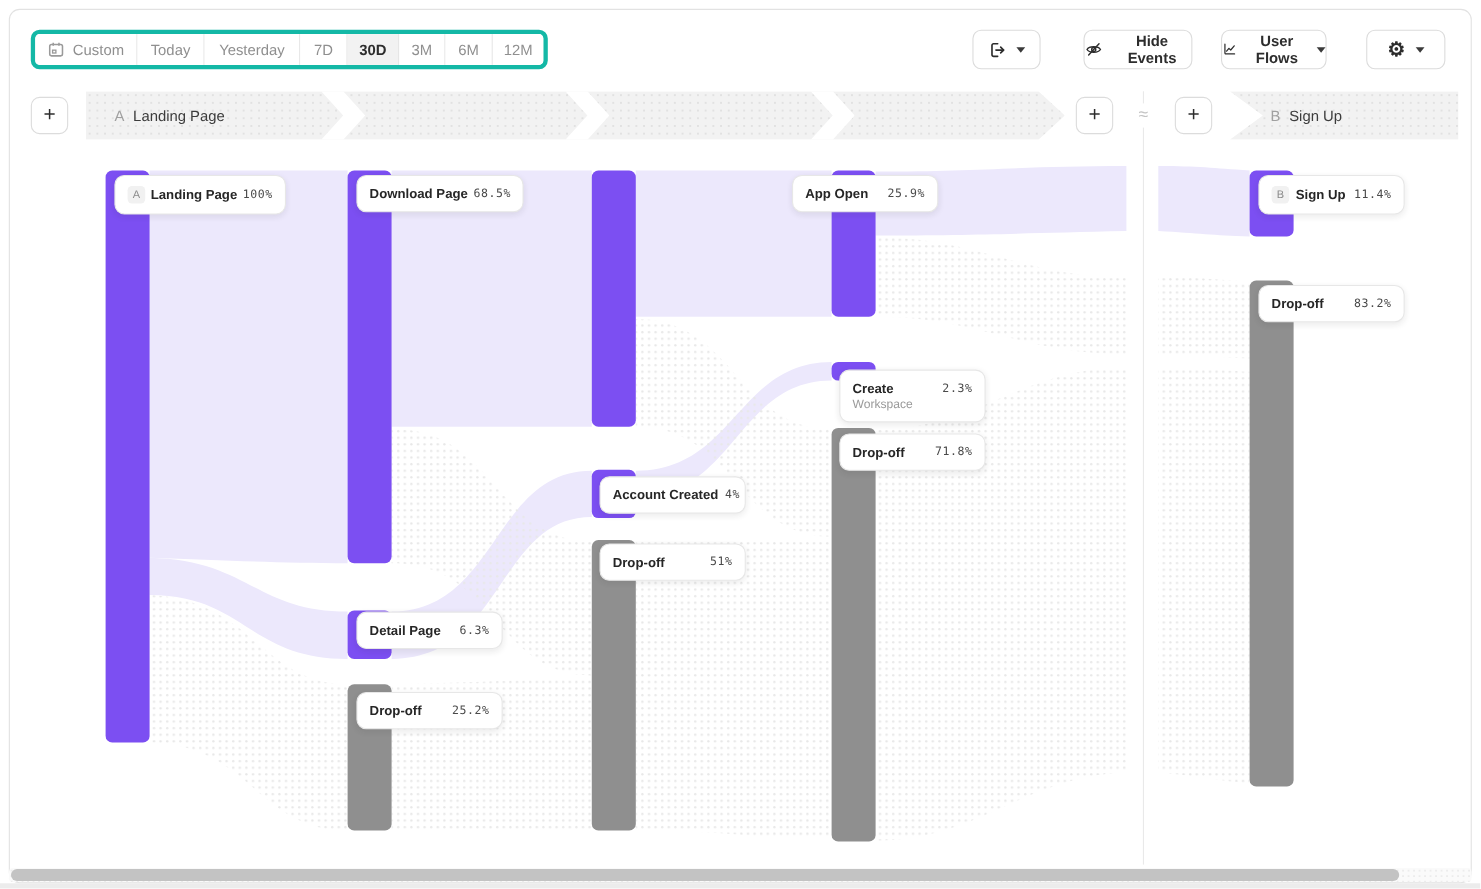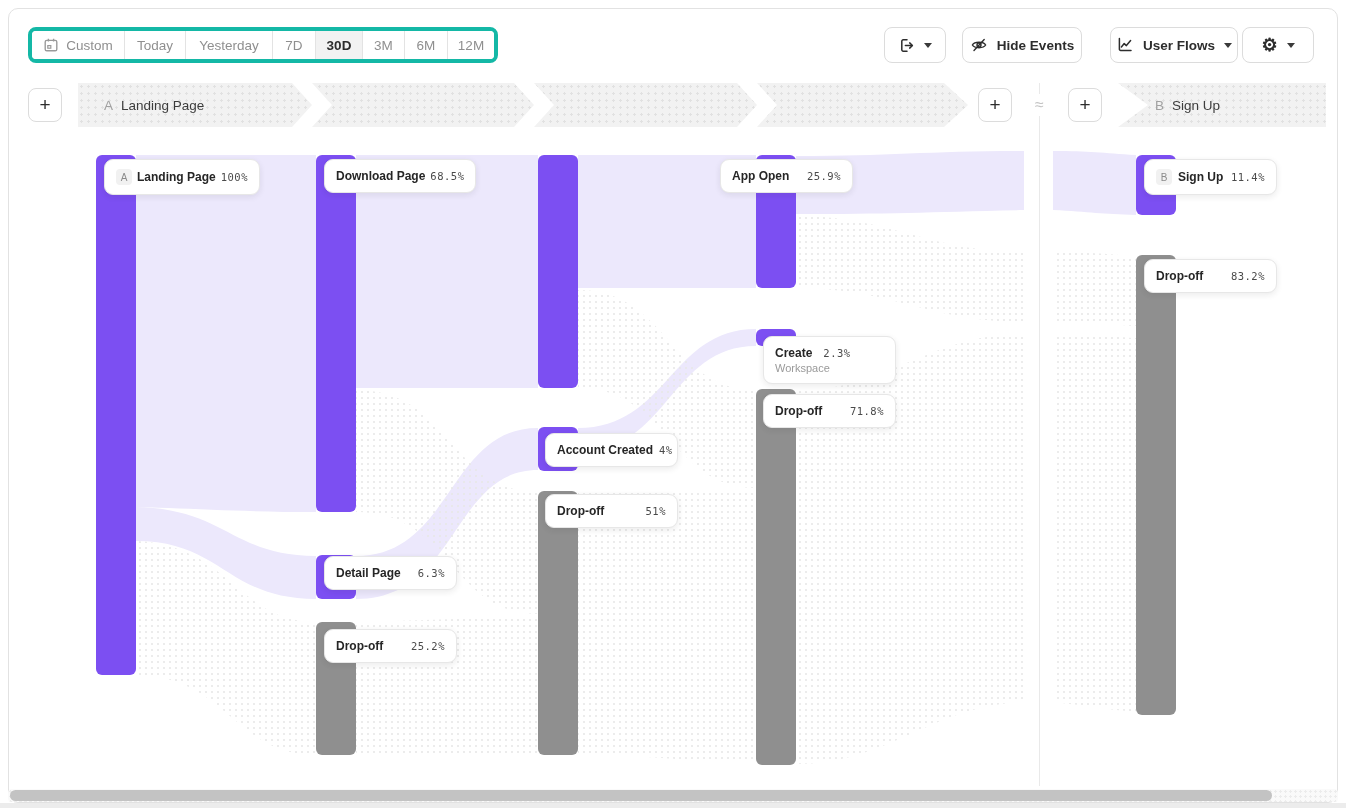--- a/index.html
+++ b/index.html
@@ -66,21 +66,21 @@
     display:flex; align-items:center; justify-content:space-between; gap:6px; width:133px;
     cursor:pointer; }
   .node-card.auto-w { width:auto; justify-content:flex-start; gap:5px; }
   .nname { font-size:12px; font-weight:700; color:#262626; white-space:nowrap; }
   .nname2 { font-size:11px; color:#9a9a9a; white-space:nowrap; }
   .pct { font-family:"DejaVu Sans Mono", monospace; font-size:10.5px; letter-spacing:.5px;
     color:#4a4a4a; white-space:nowrap; }
   .badge { width:16px; height:16px; border-radius:4px; background:#f1f1f1; color:#8a8a8a;
     font-size:10px; display:inline-flex; align-items:center; justify-content:center; flex:0 0 auto; }
   .two-line { flex-direction:column; align-items:stretch; gap:2px; }
-  .two-line .row { display:flex; align-items:center; justify-content:flex-start;gap:11px; }
+  .two-line .row { display:flex; align-items:center; justify-content:space-between;gap:11px; }
 
   
   .hscroll-track { left:8px; top:789px; width:1330px; height:13px; background-color:#fafafa;
     background-image:radial-gradient(#ececec 1px, rgba(0,0,0,0) 1.2px); background-size:5px 5px;
     border-radius:4px; }
   .hscroll-thumb { left:10px; top:790px; width:1262px; height:11px; background:#c3c3c3;
     border-radius:6px; cursor:pointer; }
 </style>
 </head>
 <body>
@@ -125,30 +125,30 @@
 
   <button class="tool-btn" style="left:884px;width:62px">
     <svg class="icon-svg" width="17" height="17" viewBox="0 0 17 17">
       <path d="M9 2.8 H5.2 a1.4 1.4 0 0 0 -1.4 1.4 v8.6 a1.4 1.4 0 0 0 1.4 1.4 H9" fill="none" stroke="#2d2d2d" stroke-width="1.5" stroke-linecap="round"></path>
       <line x1="7.4" y1="8.5" x2="14.2" y2="8.5" stroke="#2d2d2d" stroke-width="1.5" stroke-linecap="round"></line>
       <path d="M11.7 5.9 L14.4 8.5 L11.7 11.1" fill="none" stroke="#2d2d2d" stroke-width="1.5" stroke-linecap="round" stroke-linejoin="round"></path>
     </svg>
     <span class="caret"></span>
   </button>
 
-  <button class="tool-btn" style="left:962px;width:120px">
+  <button class="tool-btn" style="left:985px;width:99px">
     <svg class="icon-svg" width="18" height="18" viewBox="0 0 18 18">
       <path d="M2.4 9 C4.4 5.4 13.6 5.4 15.6 9 C13.6 12.6 4.4 12.6 2.4 9 Z" fill="none" stroke="#2d2d2d" stroke-width="1.4"></path>
       <circle cx="9" cy="9" r="2" fill="none" stroke="#2d2d2d" stroke-width="1.4"></circle>
       <line x1="4" y1="14.4" x2="14.2" y2="3.4" stroke="#2d2d2d" stroke-width="1.4" stroke-linecap="round"></line>
     </svg>
     <span>Hide Events</span>
   </button>
 
-  <button class="tool-btn" style="left:1110px;width:128px">
+  <button class="tool-btn" style="left:1110px;width:96px">
     <svg class="icon-svg" width="18" height="18" viewBox="0 0 18 18">
       <path d="M3.4 2.6 V13.2 a1.2 1.2 0 0 0 1.2 1.2 H15" fill="none" stroke="#2d2d2d" stroke-width="1.5" stroke-linecap="round"></path>
       <path d="M5.4 11 L8.2 7.6 L10.4 9.6 L14.6 4.6" fill="none" stroke="#2d2d2d" stroke-width="1.5" stroke-linecap="round" stroke-linejoin="round"></path>
     </svg>
     <span>User Flows</span>
     <span class="caret"></span>
   </button>
 
   <button class="tool-btn" style="left:1242px;width:72px">
     <span class="gear-glyph">⚙</span>

